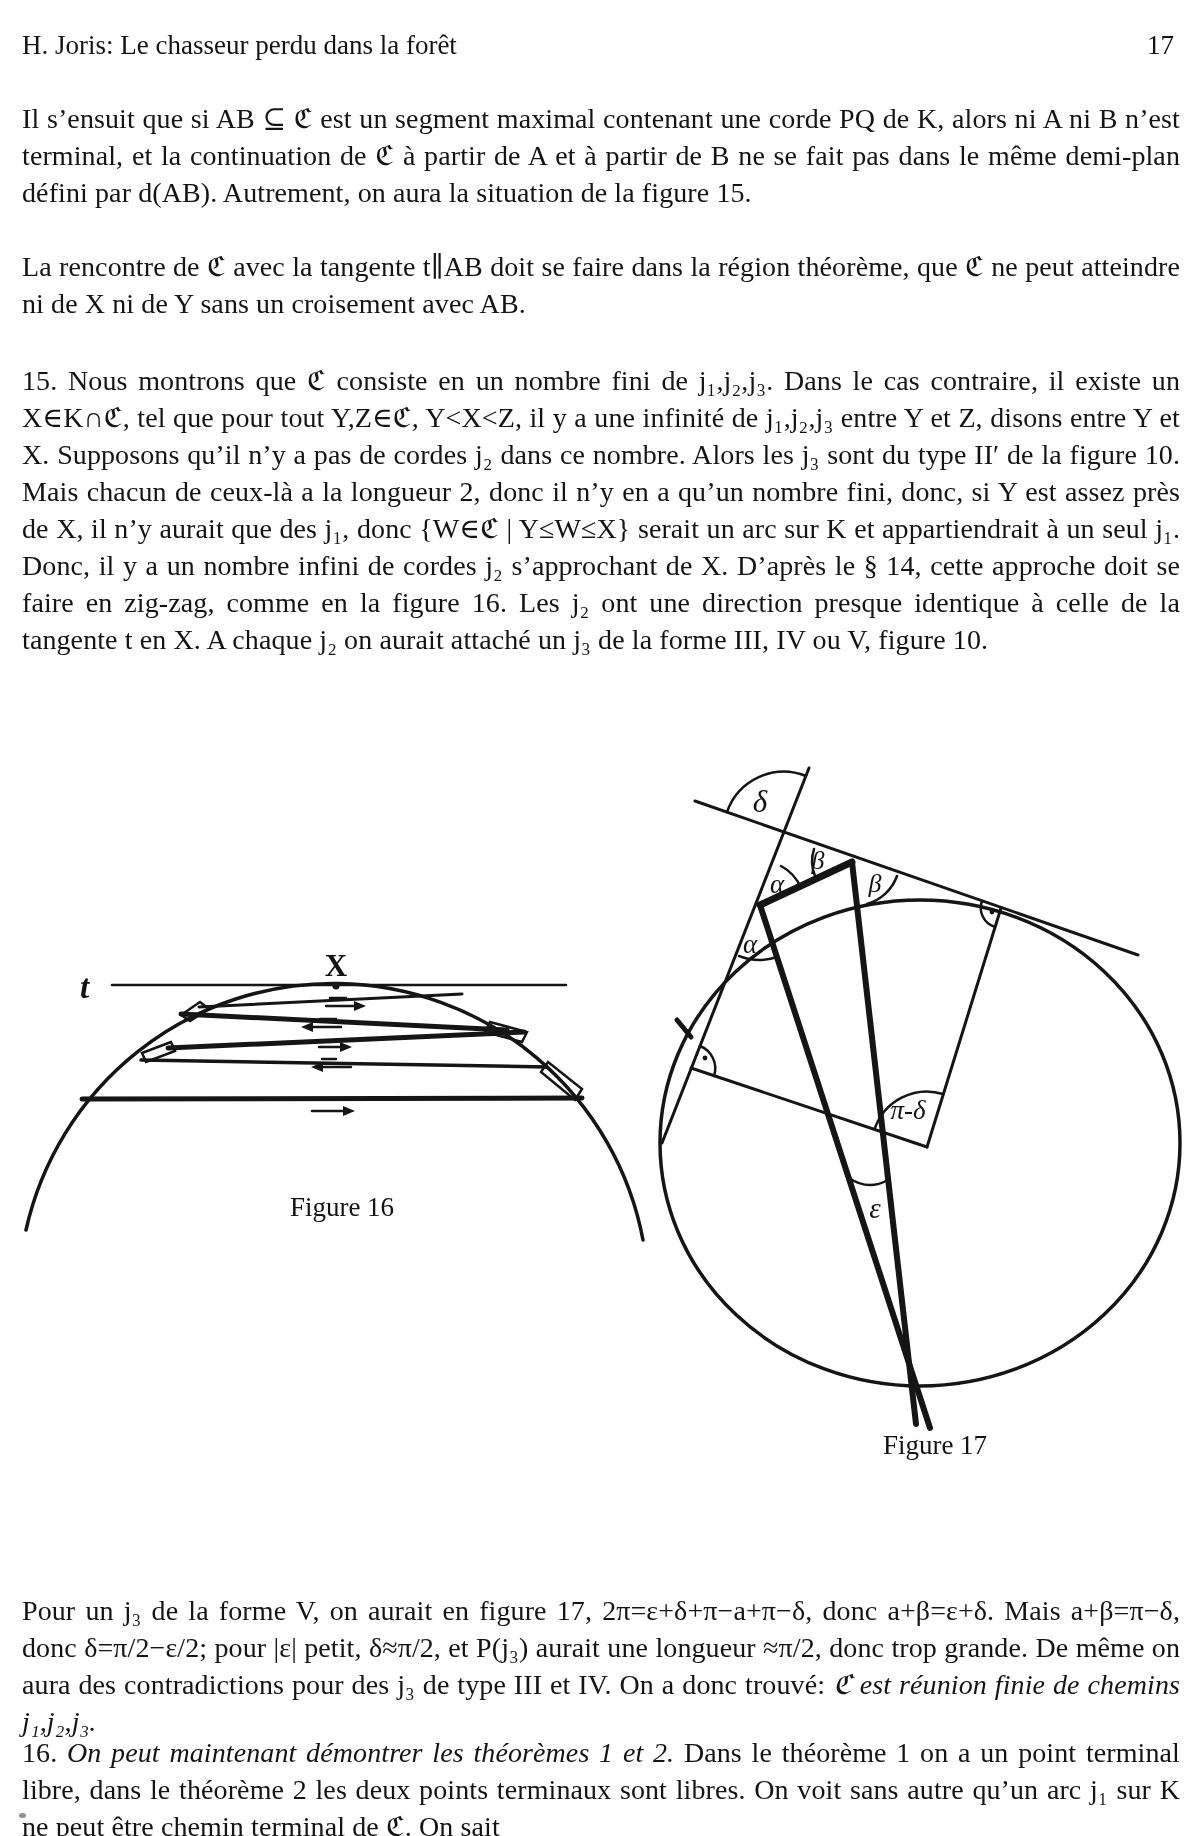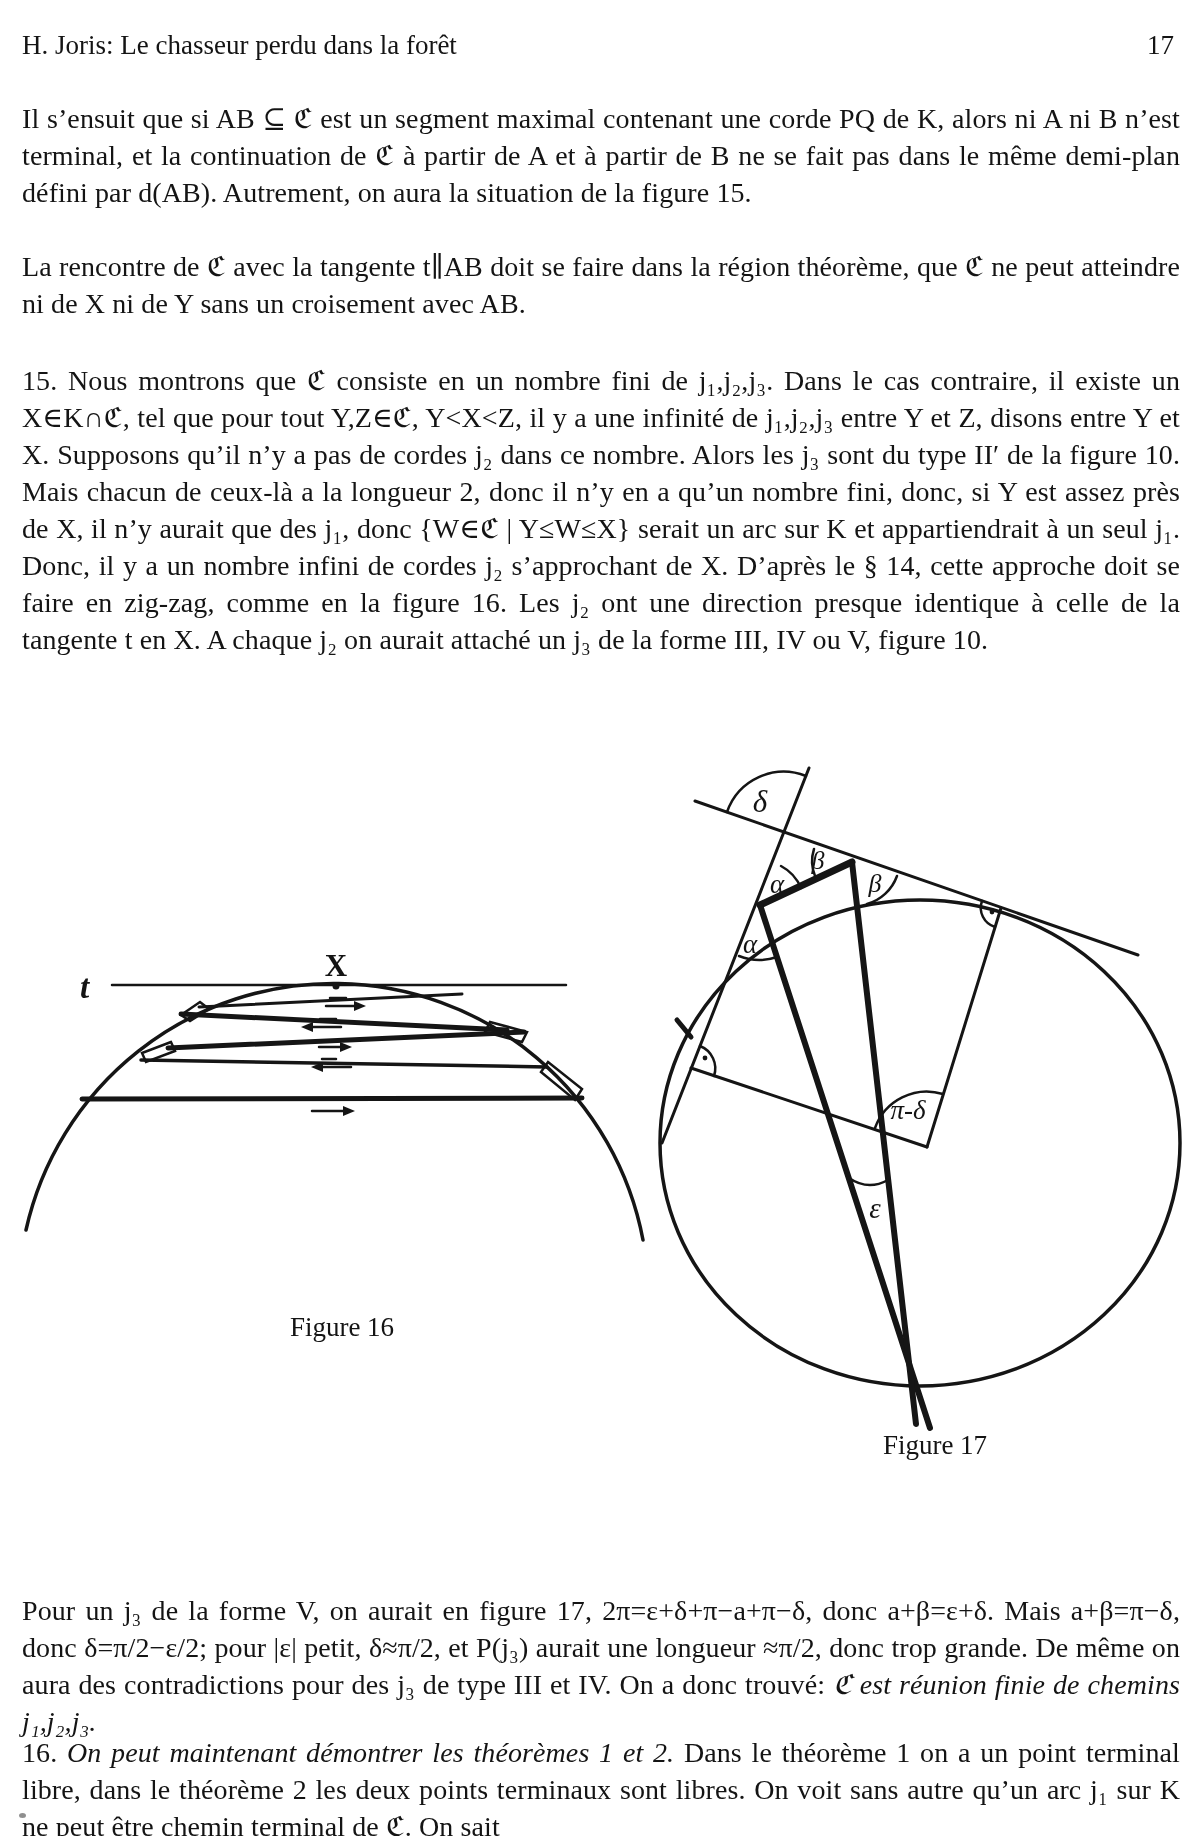--- a/index.html
+++ b/index.html
@@ -20,21 +20,21 @@
   }
   .para i{font-style:italic;}
   #p1{top:72px;}
   #p2{top:220px;}
   #p3{top:337px;margin-top:25px;}
   #p4{top:1564px;}
   #p5{top:1706px;}
   .caption{
     position:absolute;width:220px;text-align:center;font-size:27px;
   }
-  #cap16{left:232px;top:1312px;}
+  #cap16{left:232px;top:1192px;}
   #cap17{left:825px;top:1430px;font-family:Liberation Serif, serif;}
   #figures{position:absolute;left:0;top:690px;width:1200px;height:790px;}
   svg .ln{stroke:#151515;fill:none;stroke-linecap:round;}
   svg .fill{fill:#151515;stroke:none;}
   svg text{fill:#141414;font-family:"Liberation Serif","DejaVu Serif",serif;}
   .stray{position:absolute;background:#333;opacity:.55;border-radius:50%;}
   #stray1{left:19px;top:1813px;width:7px;height:5px;}
 </style>
 </head>
 <body>

